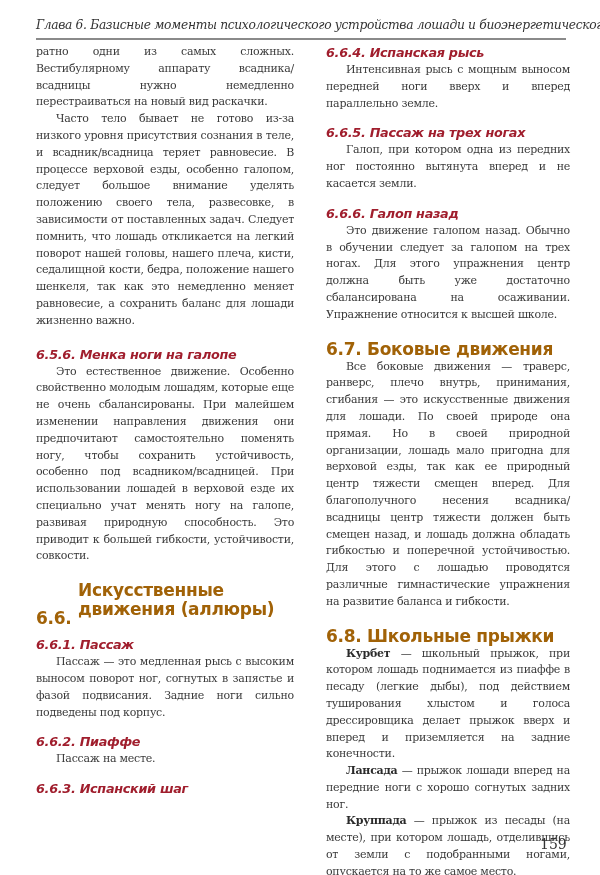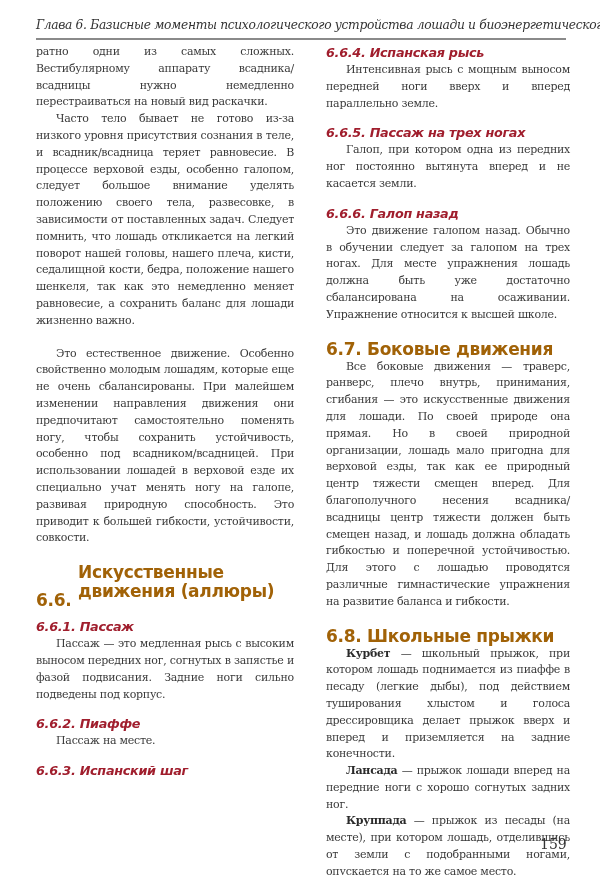--- a/index.html
+++ b/index.html
@@ -24,46 +24,47 @@
 </head>
 <body>
 
 <div class="header">Глава 6. Базисные моменты психологического устройства лошади и биоэнергетического...</div>
 <div class="header-rule"></div>
 
 <div class="col col-left">
   <p>ратно одни из самых сложных. Вестибулярному аппарату всадника/всадницы нужно немедленно перестраиваться на новый вид раскачки.</p>
   <p class="indent">Часто тело бывает не готово из-за низкого уровня присутствия сознания в теле, и всадник/всадница теряет равновесие. В процессе верховой езды, особенно галопом, следует большое внимание уделять положению своего тела, развесовке, в зависимости от поставленных задач. Следует помнить, что лошадь откликается на легкий поворот нашей головы, нашего плеча, кисти, седалищной кости, бедра, положение нашего шенкеля, так как это немедленно меняет равновесие, а сохранить баланс для лошади жизненно важно.</p>
   <div class="gap-l"></div>
+  <h3>6.5.6. Менка ноги на галопе</h3>
   <p class="indent">Это естественное движение. Особенно свойственно молодым лошадям, которые еще не очень сбалансированы. При малейшем изменении направления движения они предпочитают самостоятельно поменять ногу, чтобы сохранить устойчивость, особенно под всадником/всадницей. При использовании лошадей в верховой езде их специально учат менять ногу на галопе, развивая природную способность. Это приводит к большей гибкости, устойчивости, совкости.</p>
   <div class="gap-l"></div>
   <div class="h2-wrap">
     <h2 class="h2-num">6.6.</h2>
     <h2>Искусственные движения (аллюры)</h2>
   </div>
   <div class="gap-s"></div>
   <h3>6.6.1. Пассаж</h3>
-  <p class="indent">Пассаж — это медленная рысь с высоким выносом передних ног, согнутых в запястье и фазой подвисания. Задние ноги сильно подведены под корпус.</p>
+  <p class="indent">Пассаж — это медленная рысь с высоким выносом поворот ног, согнутых в запястье и фазой подвисания. Задние ноги сильно подведены под корпус.</p>
   <div class="gap-m"></div>
   <h3>6.6.2. Пиаффе</h3>
   <p class="indent">Пассаж на месте.</p>
   <div class="gap-m"></div>
   <h3>6.6.3. Испанский шаг</h3>
 
 </div>
 
 <div class="col col-right">
   <h3>6.6.4. Испанская рысь</h3>
   <p class="indent">Интенсивная рысь с мощным выносом передней ноги вверх и вперед параллельно земле.</p>
   <div class="gap-m"></div>
   <h3>6.6.5. Пассаж на трех ногах</h3>
   <p class="indent">Галоп, при котором одна из передних ног постоянно вытянута вперед и не касается земли.</p>
   <div class="gap-m"></div>
   <h3>6.6.6. Галоп назад</h3>
-  <p class="indent">Это движение галопом назад. Обычно в обучении следует за галопом на трех ногах. Для месте упражнения лошадь должна быть уже достаточно сбалансирована на осаживании. Упражнение относится к высшей школе.</p>
+  <p class="indent">Это движение галопом назад. Обычно в обучении следует за галопом на трех ногах. Для этого упражнения центр должна быть уже достаточно сбалансирована на осаживании. Упражнение относится к высшей школе.</p>
   <div class="gap-l"></div>
   <h2>6.7. Боковые движения</h2>
   <p class="indent">Все боковые движения — траверс, ранверс, плечо внутрь, принимания, сгибания — это искусственные движения для лошади. По своей природе она прямая. Но в своей природной организации, лошадь мало пригодна для верховой езды, так как ее природный центр тяжести смещен вперед. Для благополучного несения всадника/всадницы центр тяжести должен быть смещен назад, и лошадь должна обладать гибкостью и поперечной устойчивостью. Для этого с лошадью проводятся различные гимнастические упражнения на развитие баланса и гибкости.</p>
   <div class="gap-l"></div>
   <h2>6.8. Школьные прыжки</h2>
   <p class="indent"><b class="term">Курбет</b><span> — школьный прыжок, при котором лошадь поднимается из пиаффе в песаду (легкие дыбы), под действием туширования хлыстом и голоса дрессировщика делает прыжок вверх и вперед и приземляется на задние конечности.</span></p>
   <p class="indent"><b class="term">Лансада</b><span> — прыжок лошади вперед на передние ноги с хорошо согнутых задних ног.</span></p>
   <p class="indent"><b class="term">Круппада</b><span> — прыжок из песады (на месте), при котором лошадь, отделившись от земли с подобранными ногами, опускается на то же самое место.</span></p>
 </div>
 

